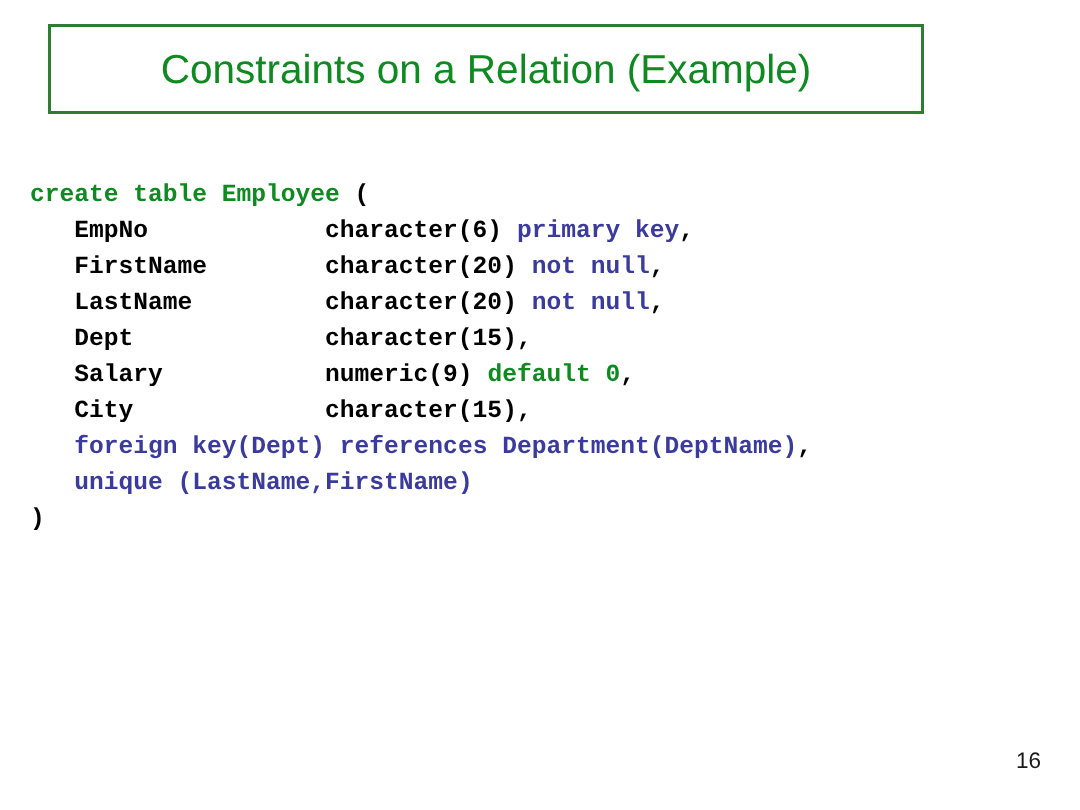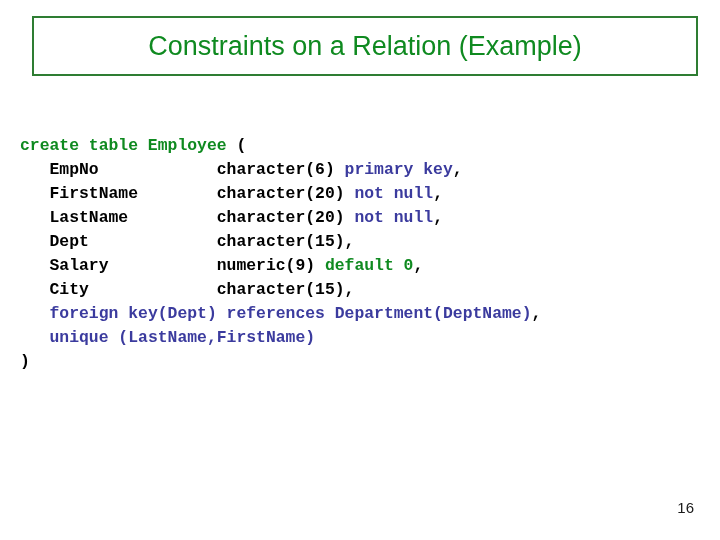--- a/index.html
+++ b/index.html
@@ -13,42 +13,42 @@
     position: relative;
     overflow: hidden;
     font-family: "Liberation Sans", sans-serif;
   }
 
   
   #title-box {
     position: absolute;
     left: 32px;
     top: 16px;
-    width: 666px;
+    width: 584px;
     height: 60px;
     border: 2px solid #2e7d32;
     box-sizing: border-box;
     display: flex;
     align-items: center;
     justify-content: center;
   }
   #title-text {
     color: #0f8a20;
     font-family: "Liberation Sans", sans-serif;
     font-size: 27px;
     font-weight: 400;
     line-height: 1;
     white-space: nowrap;
   }
 
   
   #code-block {
     position: absolute;
     left: 20px;
-    top: 134px;
+    top: 118px;
     width: 690px;
     font-family: "Liberation Mono", "DejaVu Sans Mono", monospace;
     font-size: 16.4px;
     font-weight: bold;
     line-height: 24px;
     white-space: pre;
     color: #000000;
     letter-spacing: 0px;
   }
   .code-line {

